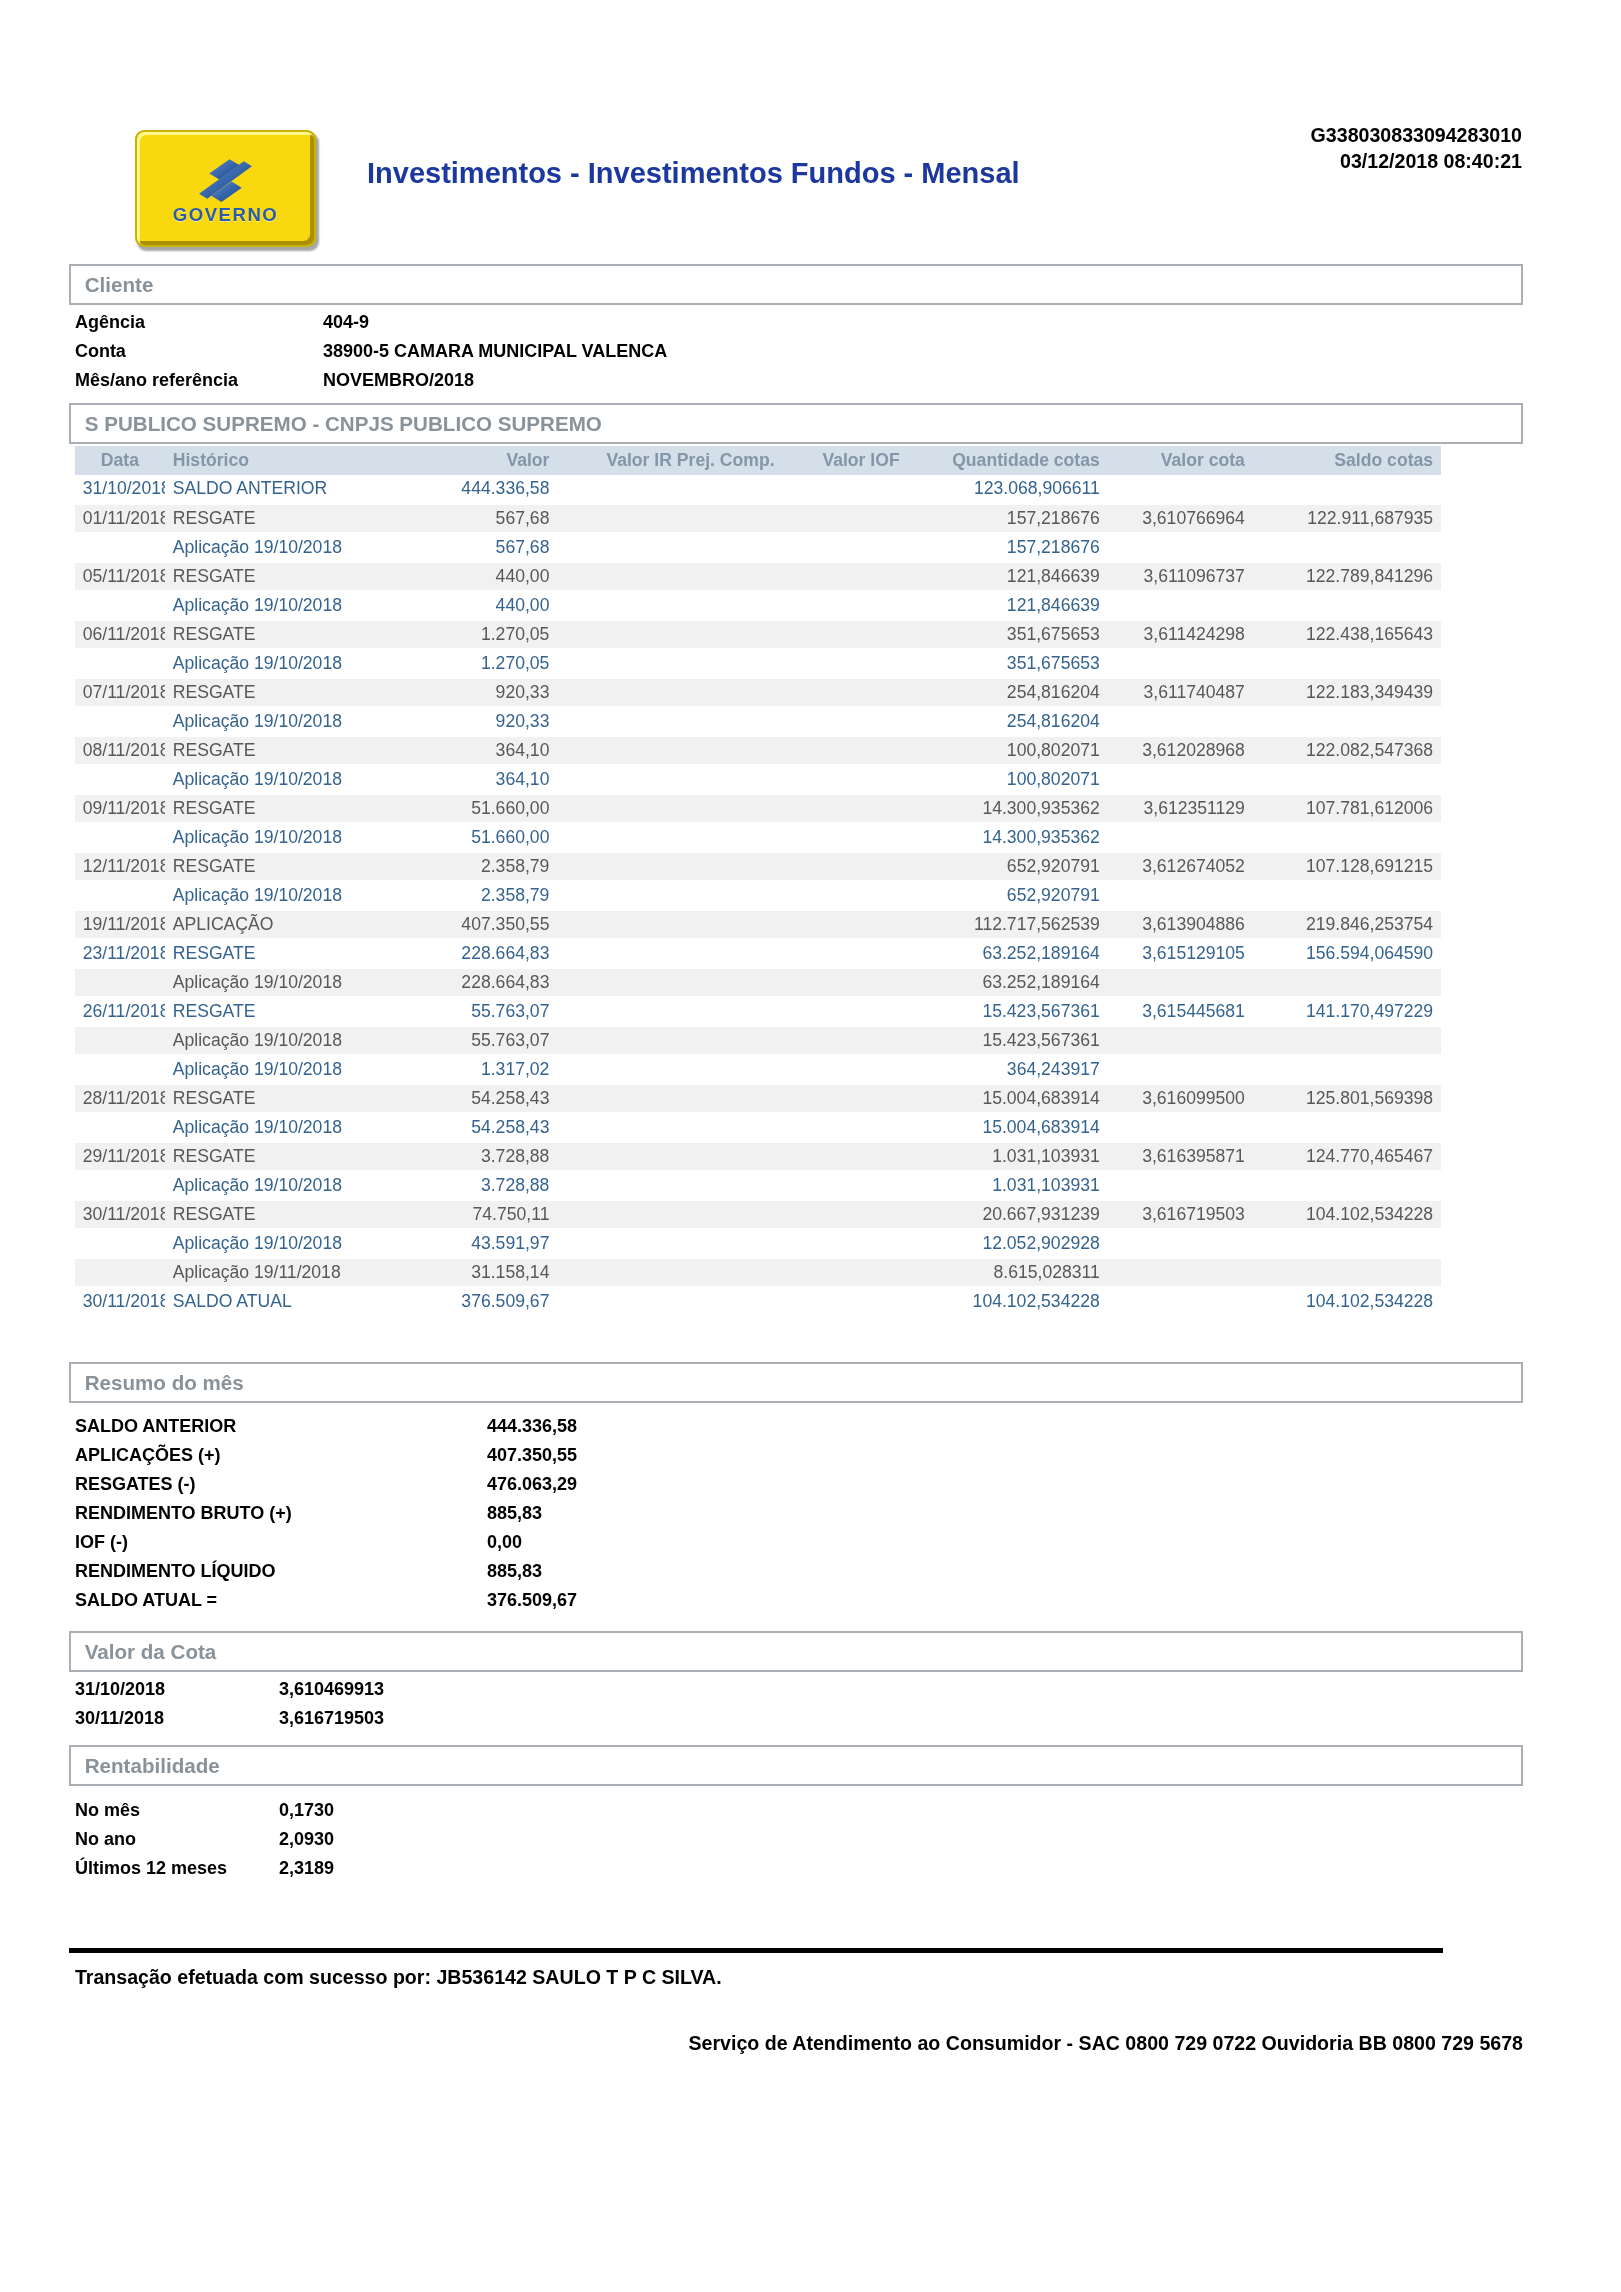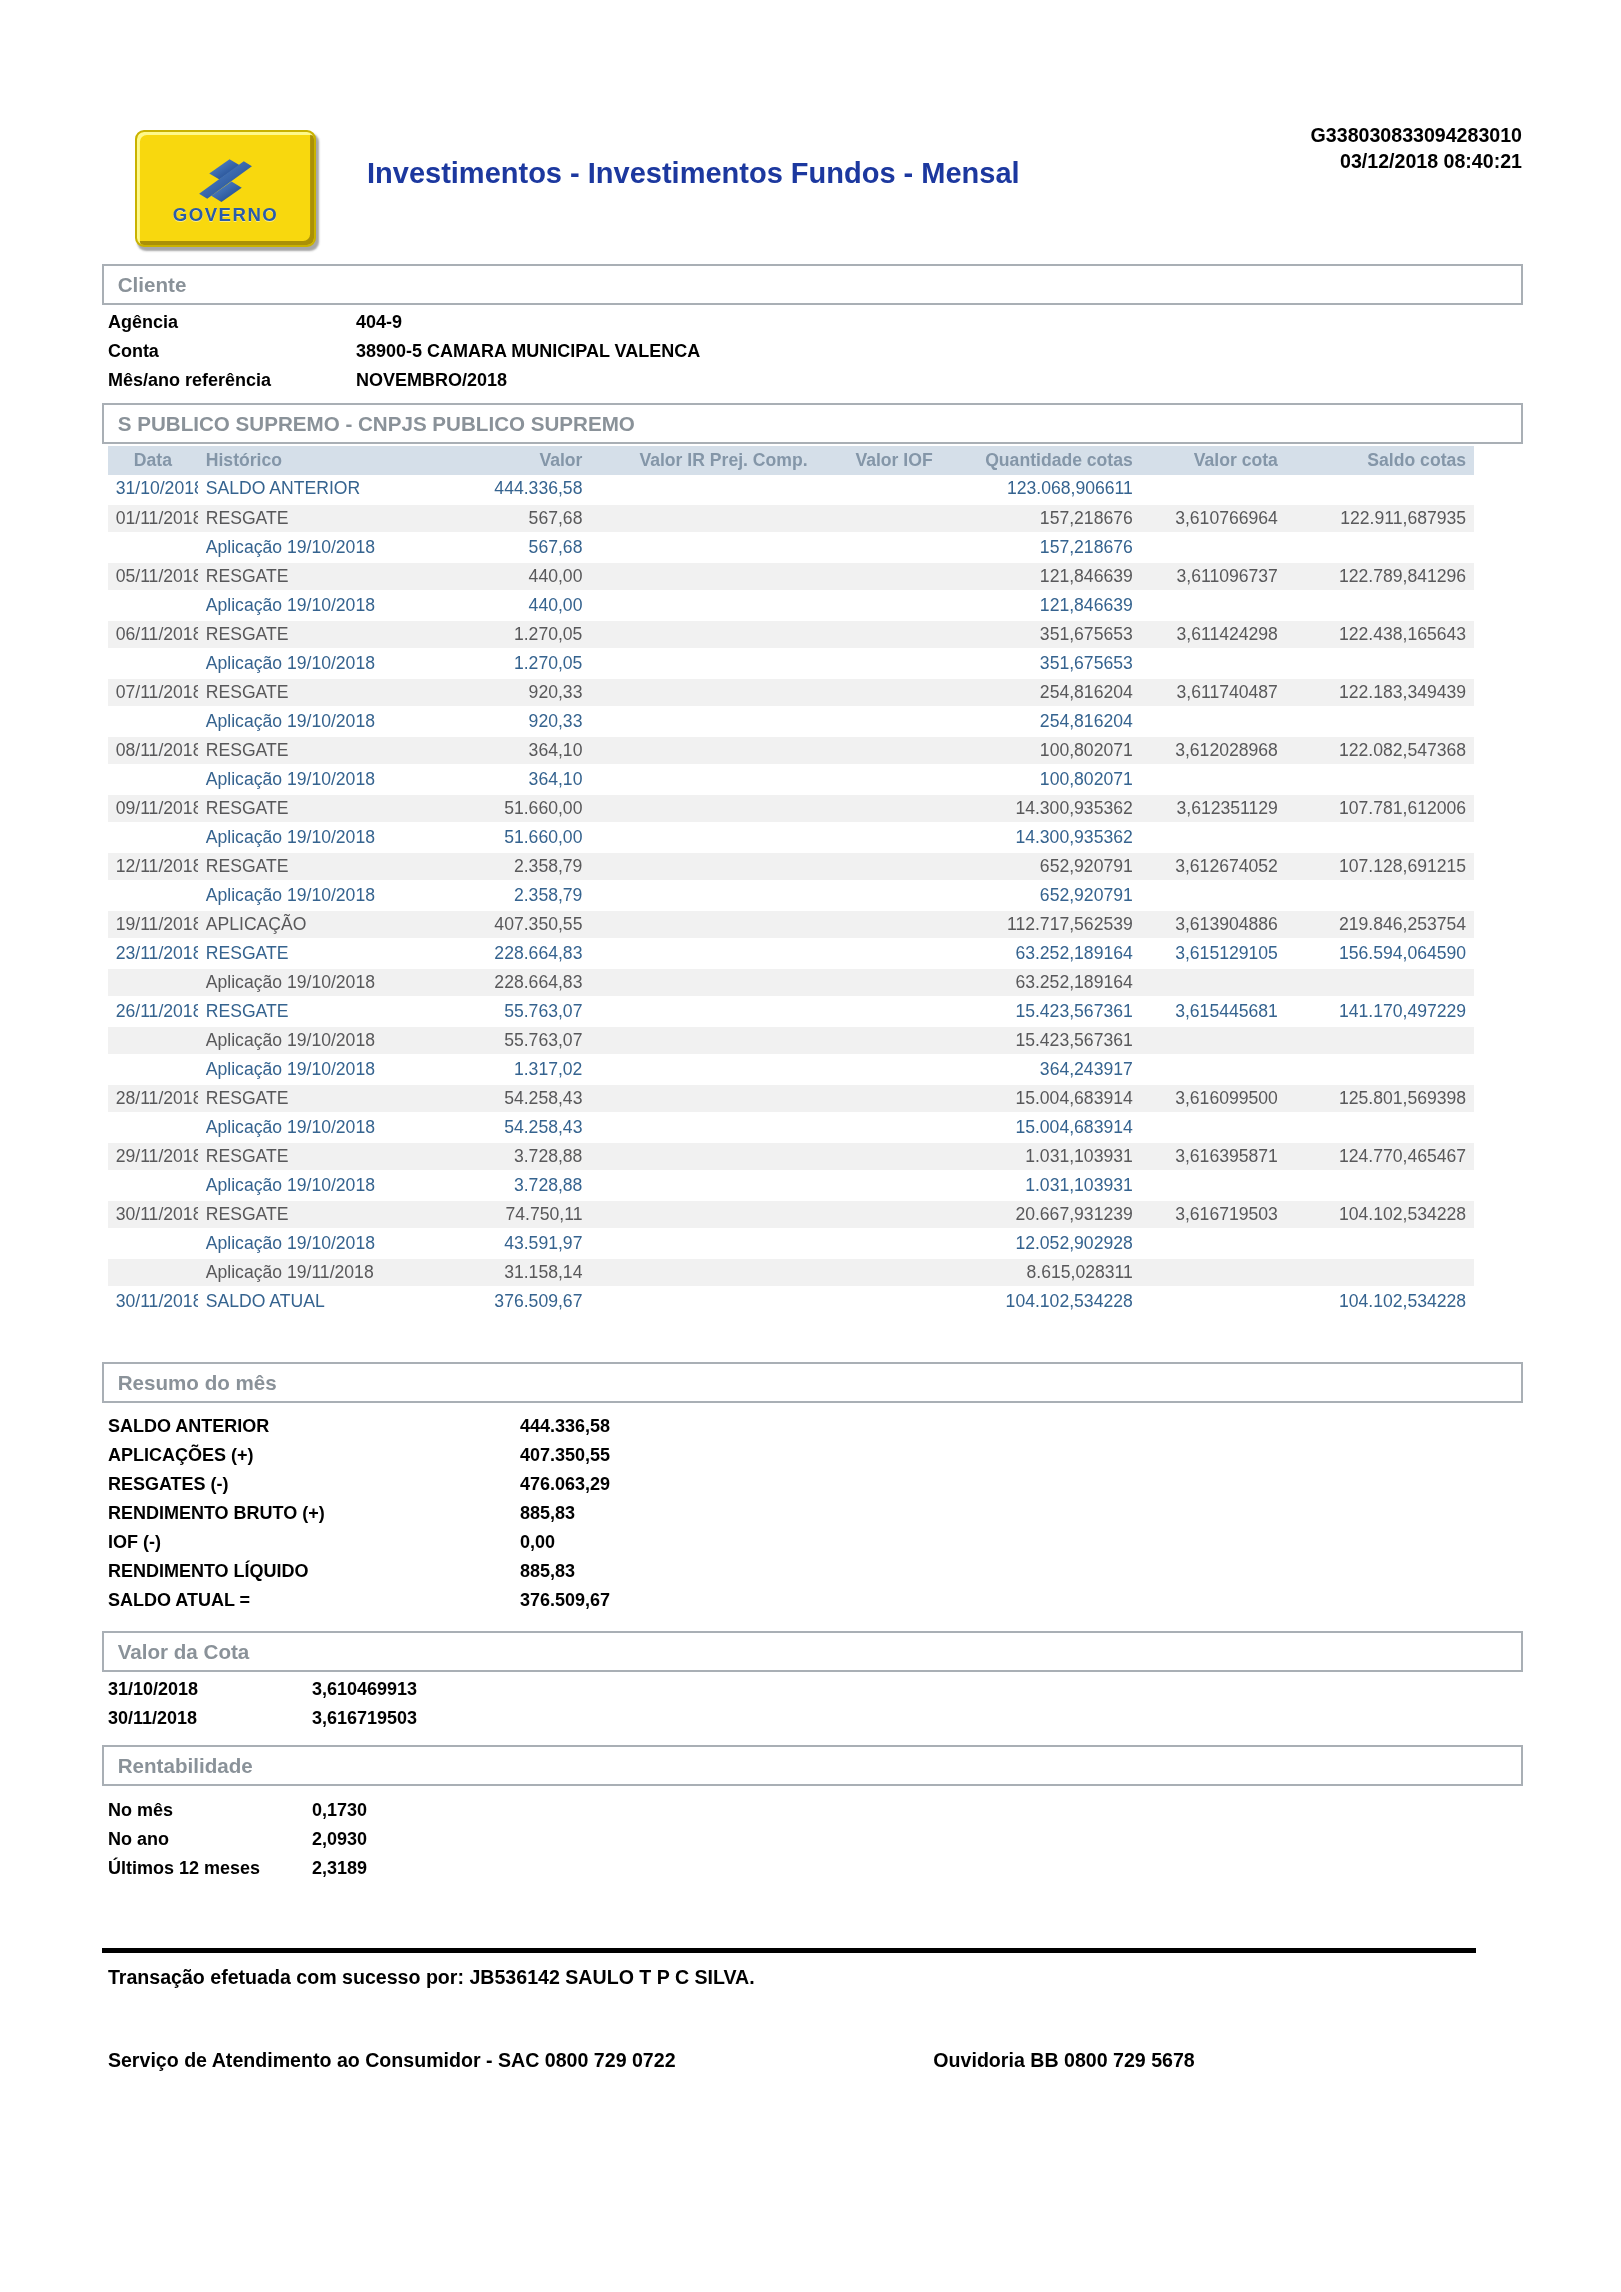--- a/index.html
+++ b/index.html
@@ -12,21 +12,21 @@
     --row_dark:#58585a;
     --row_alt_bg:#f1f1f1;
     --logo_yellow:#f8d80e;
     --logo_blue:#2b5ca8;
     --text_black:#000000;
   }
   *{margin:0;padding:0;box-sizing:border-box;}
   html,body{background:#fff;}
   body{font-family:"Liberation Sans", sans-serif;}
   .page{position:relative;width:1621px;height:2293px;background:#fff;overflow:hidden;}
-  .content{padding-left:102px;padding-right:98px;}
+  .content{padding-left:69px;padding-right:98px;}
 
   
   header{position:relative;height:264px;}
   .logo{
     position:absolute;left:135px;top:130px;width:181px;height:117px;
     background:var(--logo_yellow);
     border:2px solid #c9b200;border-radius:9px;
     box-shadow:inset 2.9px 2.9px 0 rgba(255,255,160,.85), inset -3.9px -3.9px 0 rgba(105,85,0,.55), 2.9px 3.9px 2px rgba(60,60,60,.45);
     display:flex;flex-direction:column;align-items:center;justify-content:center;
   }
@@ -93,21 +93,21 @@
   .fund-table .c1{text-align:left;}
   .fund-table .c2,.fund-table .c3,.fund-table .c4,
   .fund-table .c5,.fund-table .c6,.fund-table .c7{text-align:right;}
   .fund-table tbody tr:nth-child(odd){background:#fff;color:var(--row_blue);}
   .fund-table tbody tr:nth-child(even){background:var(--row_alt_bg);color:var(--row_dark);}
 
   
   footer{color:var(--text_black);font-weight:bold;font-size:19.6px;}
   .rule{height:4.9px;background:#000;margin-top:65px;width:1374px;margin-left:0;}
   .transaction{margin-top:13.7px;padding-left:5.9px;}
-  .contact-row{margin-top:60px;padding-left:5.9px;white-space:nowrap;}
+  .contact-row{margin-top:43px;padding-left:5.9px;white-space:nowrap;text-align:right;}
   .contact-row .sac{display:inline-block;width:820px;}
 </style>
 </head>
 <body>
 
 <div class="page">
 
   <header>
     <div class="logo">
       <svg width="65" height="49" viewBox="0 0 64 48" aria-hidden="true">

